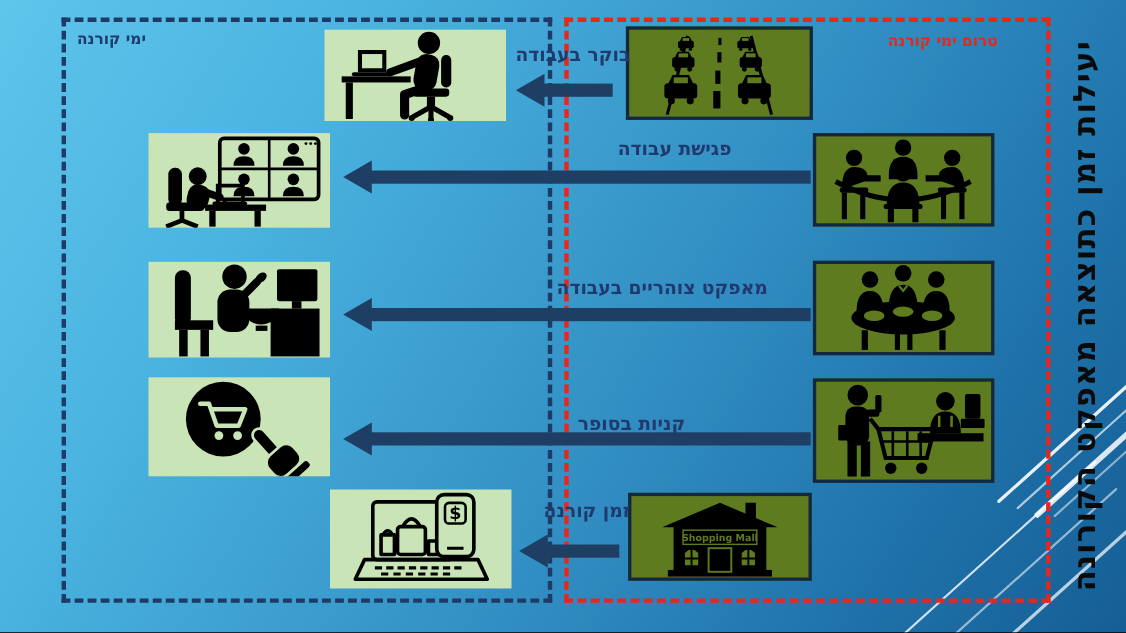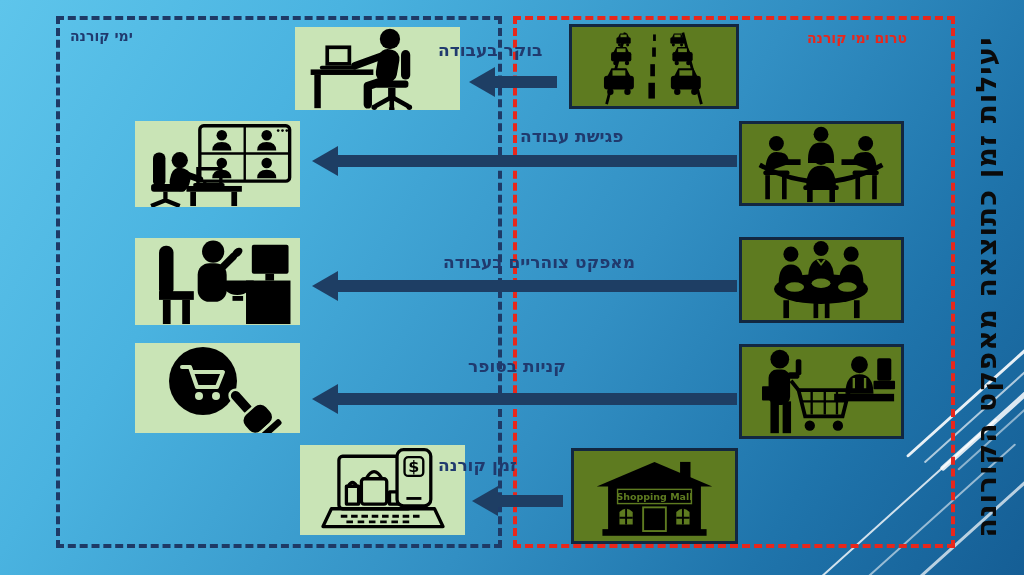--- a/index.html
+++ b/index.html
@@ -19,40 +19,40 @@
   .imgbox{position:absolute;box-sizing:border-box;}
   .olive{background:#5e7b20;border:3px solid #122741;}
   .lgreen{background:#c9e4b6;}
   .imgbox svg{display:block;width:100%;height:100%;}
   .arrow{position:absolute;height:30px;}
   .arrow .head{position:absolute;left:0;top:0;width:0;height:0;
     border-top:15px solid transparent;border-bottom:15px solid transparent;
     border-right:26px solid #1e3e64;}
   .arrow .shaft{position:absolute;left:24px;right:0;top:9px;height:12px;background:#1e3e64;}
   .alabel{position:absolute;font-size:17px;font-weight:bold;color:#203a6e;
-    text-align:left;white-space:nowrap;}
+    text-align:right;white-space:nowrap;}
   .b-l1{left:295px;top:27px;width:165px;height:83px;}
   .b-l2{left:135px;top:121px;width:165px;height:86px;}
   .b-l3{left:135px;top:238px;width:165px;height:87px;}
   .b-l4{left:135px;top:343px;width:165px;height:90px;}
   .b-l5{left:300px;top:445px;width:165px;height:90px;}
   .b-r1{left:569px;top:24px;width:170px;height:85px;}
   .b-r2{left:739px;top:121px;width:165px;height:85px;}
   .b-r3{left:739px;top:237px;width:165px;height:86px;}
   .b-r4{left:739px;top:344px;width:165px;height:95px;}
-  .b-r5{left:571px;top:448px;width:167px;height:96px;}
+  .b-r5{left:571px;top:448px;width:167px;height:80px;}
   .a1{left:469px;top:67px;width:88px;}
   .a2{left:312px;top:146px;width:425px;}
   .a3{left:312px;top:271px;width:425px;}
   .a4{left:312px;top:384px;width:425px;}
   .a5{left:472px;top:486px;width:91px;}
   .l1{left:438px;top:40px;width:135px;}
   .l2{left:520px;top:126px;width:145px;}
   .l3{left:443px;top:252px;width:255px;}
-  .l4{left:468px;top:356px;width:155px;}
+  .l4{left:468px;top:376px;width:155px;}
   .l5{left:438px;top:455px;width:135px;}
 </style>
 </head>
 <body>
 
 <div class="canvas">
 
   <div class="streak" style="left:880px;top:385px;width:210px;height:3px;opacity:.9"></div>
   <div class="streak" style="left:900px;top:398px;width:190px;height:2px;opacity:.65"></div>
   <div class="streak" style="left:920px;top:412px;width:165px;height:5px;opacity:.85"></div>

